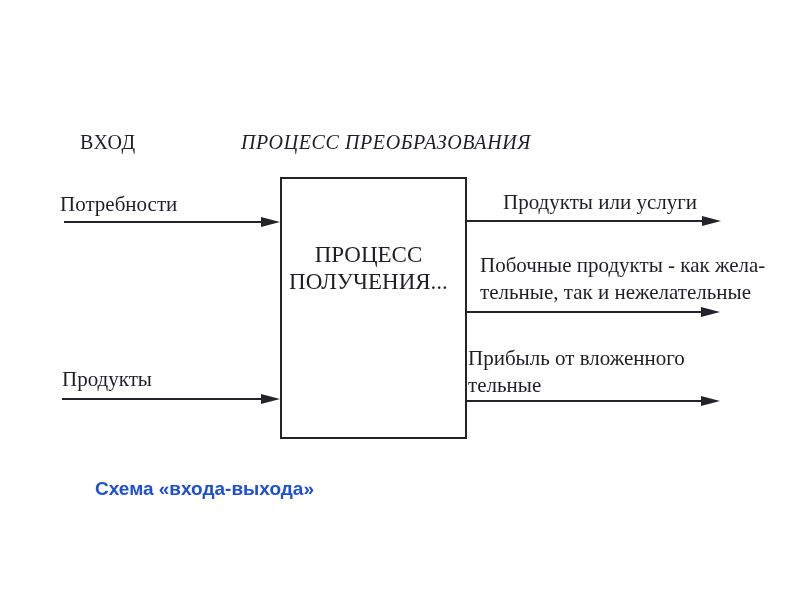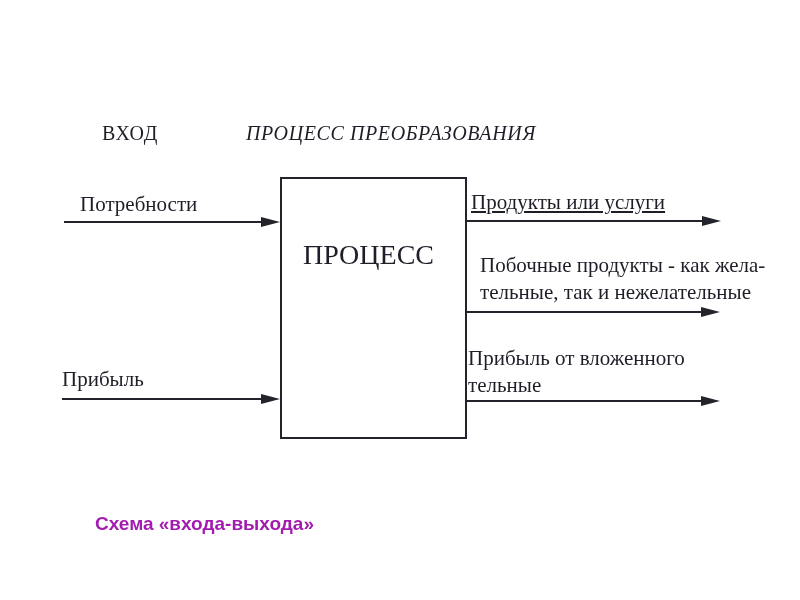--- a/index.html
+++ b/index.html
@@ -12,24 +12,24 @@
     width: 800px;
     height: 600px;
     background: #ffffff;
     overflow: hidden;
     font-family: "Liberation Serif", serif;
     color: #1e1e28;
   }
   
   .hdr {
     position: absolute;
-    top: 122px;
+    top: 131px;
     font-size: 20px;
     letter-spacing: 0.6px;
-    text-align: center;
+    text-align: left;
     white-space: nowrap;
   }
   .hdr-input  { left: 80px;  width: 100px; }
   .hdr-process{ left: 241px; width: 300px; font-style: italic; }
   .hdr-output { left: 645px; width: 120px; }
 
   
   .process-box {
     position: absolute;
     left: 280px;
@@ -39,21 +39,21 @@
     border: 2px solid #23232c;
     box-sizing: border-box;
     background: #ffffff;
   }
   .process-box-text {
     position: absolute;
     left: 280px;
     top: 241px;
     width: 177px;
     text-align: center;
-    font-size: 28px;
+    font-size: 23px;
     line-height: 27px;
     white-space: nowrap;
   }
 
   
   .arrow {
     position: absolute;
     height: 10px;
   }
   .arrow .shaft {
@@ -80,54 +80,54 @@
   .arrow-out2 { left: 467px; top: 307px; width: 253px; }
   .arrow-out3 { left: 467px; top: 396px; width: 253px; }
 
   
   .side-label {
     position: absolute;
     font-size: 21px;
     line-height: 27px;
     white-space: nowrap;
   }
-  .lbl-needs      { left: 80px;  top: 191px; }
+  .lbl-needs      { left: 60px;  top: 191px; }
   .lbl-resources  { left: 62px;  top: 366px; }
-  .lbl-products   { left: 471px; top: 189px; text-decoration: underline; }
+  .lbl-products   { left: 503px; top: 189px; }
   .lbl-byproducts { left: 480px; top: 252px; }
   .lbl-profit     { left: 468px; top: 345px; }
 
   
   .caption {
     position: absolute;
     left: 95px;
     top: 478px;
     font-family: "Liberation Sans", sans-serif;
     font-weight: bold;
     font-size: 19px;
-    color: #a21caf;
+    color: #1d4ed8;
     white-space: nowrap;
-    margin-top: 35px;
   }
 </style>
 </head>
 <body>
 
 <div class="stage">
 
   <div class="hdr hdr-input">ВХОД</div>
   <div class="hdr hdr-process">ПРОЦЕСС ПРЕОБРАЗОВАНИЯ</div>
 
   <div class="process-box"></div>
   <div class="process-box-text">
     <div>ПРОЦЕСС</div>
+    <div>ПОЛУЧЕНИЯ...</div>
   </div>
 
   <div class="side-label lbl-needs">Потребности</div>
-  <div class="side-label lbl-resources">Прибыль</div>
+  <div class="side-label lbl-resources">Продукты</div>
 
   <div class="arrow arrow-in1">
     <div class="shaft"></div>
     <div class="head"></div>
   </div>
   <div class="arrow arrow-in2">
     <div class="shaft"></div>
     <div class="head"></div>
   </div>
 

